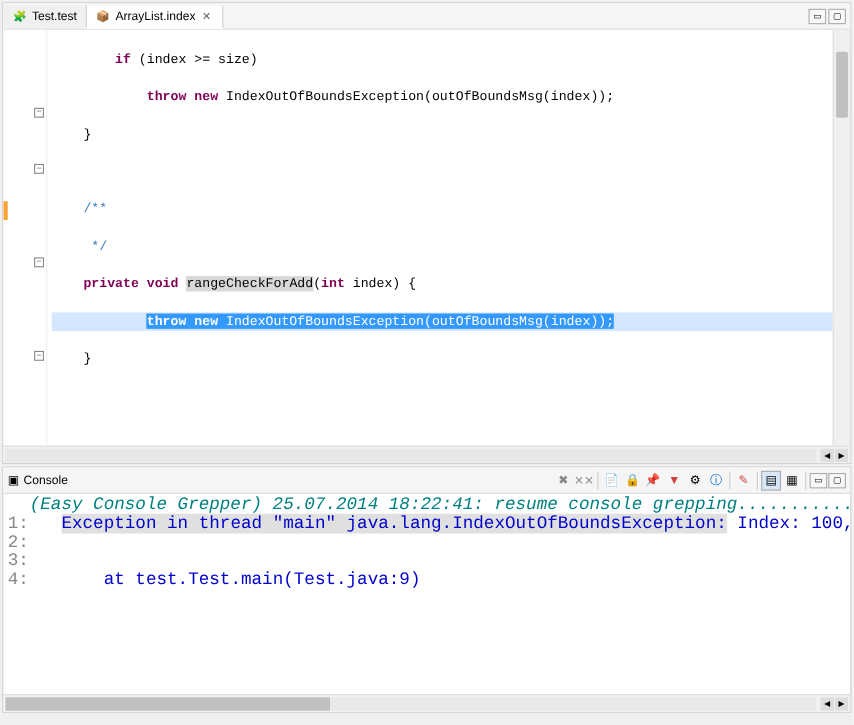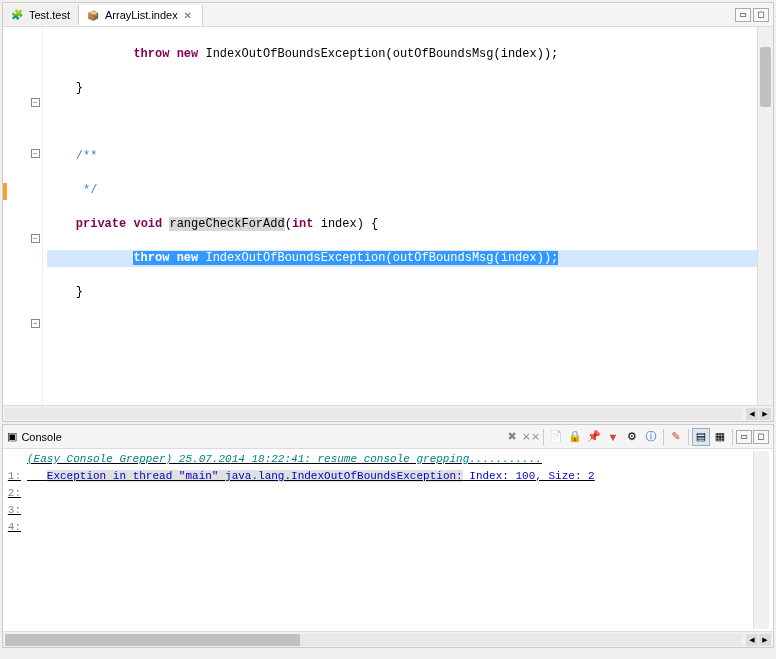--- a/index.html
+++ b/index.html
@@ -31,21 +31,21 @@
 .hscroll-btns { display: flex; gap: 1px; padding: 0 2px; }
 .scroll-btn { width: 12px; height: 12px; background: #ddd; cursor: pointer; display: flex; align-items: center; justify-content: center; font-size: 7px; }
 .console-pane { background: #fff; border: 1px solid #ccc; margin: 2px; height: 224px; display: flex; flex-direction: column; }
 .console-header { display: flex; align-items: center; background: #f5f5f5; border-bottom: 1px solid #ddd; height: 24px; padding-left: 4px; }
 .console-title { font-size: 11px; flex-shrink: 0; display: flex; align-items: center; gap: 4px; }
 .console-toolbar { flex: 1; display: flex; align-items: center; justify-content: flex-end; gap: 1px; padding: 0 4px; }
 .tb-btn { width: 18px; height: 18px; display: flex; align-items: center; justify-content: center; cursor: pointer; border: 1px solid transparent; font-size: 11px; }
 .tb-btn.active { border-color: #aaa; background: #d8e8f8; }
 .tb-sep { width: 1px; height: 16px; background: #ccc; margin: 0 2px; }
 .console-status { padding: 2px 6px; font-size: 11px; color: #333; white-space: nowrap; overflow: hidden; text-overflow: ellipsis; }
-.console-body { flex: 1; font-family: "Consolas", "Courier New", monospace; font-size: 11px; padding: 2px 4px; overflow: hidden; line-height: 17px; display: flex; text-decoration: underline; }
+.console-body { flex: 1; font-family: "Consolas", "Courier New", monospace; font-size: 16px; padding: 2px 4px; overflow: hidden; line-height: 17px; display: flex; }
 .console-lines { flex: 1; }
 .con-line { display: flex; height: 17px; white-space: pre; }
 .con-num { width: 20px; color: #888; text-align: right; padding-right: 6px; flex-shrink: 0; }
 .teal { color: #008080; font-style: italic; }
 .blue { color: #0000cc; }
 .err-hl { background: #e0e0e0; }
 </style>
 </head>
 <body>
 
@@ -68,20 +68,21 @@
   </div>
   <div class="code-area">
     <div class="gutter">
       <div class="fold-marker" style="top:71px">−</div>
       <div class="fold-marker" style="top:122px">−</div>
       <div class="line-marker" style="top:156px"></div>
       <div class="fold-marker" style="top:207px">−</div>
       <div class="fold-marker" style="top:292px">−</div>
     </div>
     <div class="code-lines">
+<div class="code-line"><span>        </span><span class="kw">if</span><span> (index &gt;= size)</span></div>
 <div class="code-line"><span>            </span><span class="kw">throw</span><span class="kw"> new</span><span> IndexOutOfBoundsException(outOfBoundsMsg(index));</span></div>
 <div class="code-line">    }</div>
 <div class="code-line"></div>
 <div class="code-line cm">    /**</div>
 <div class="code-line cm">     */</div>
 <div class="code-line"><span>    </span><span class="kw">private</span><span class="kw"> void</span><span> </span><span class="highlight-word">rangeCheckForAdd</span><span>(</span><span class="kw">int</span><span> index) {</span></div>
 <div class="code-line highlight-line"><span>            </span><span class="selection"><span style="font-weight:bold">throw</span><span> </span><span style="font-weight:bold">new</span><span> IndexOutOfBoundsException(outOfBoundsMsg(index));</span></span></div>
 <div class="code-line">    }</div>
 
 
@@ -133,21 +134,21 @@
       <div class="win-btn">▭</div>
       <div class="win-btn">▢</div>
     </div>
   </div>
   <div class="console-body">
     <div class="console-lines">
       <div class="con-line"><span class="con-num"></span><span class="teal">(Easy Console Grepper) 25.07.2014 18:22:41: resume console grepping...........</span></div>
       <div class="con-line"><span class="con-num">1:</span><span class="blue"><span>   </span><span class="err-hl">Exception in thread "main" java.lang.IndexOutOfBoundsException:</span><span> Index: 100, Size: 2</span></span></div>
       <div class="con-line"><span class="con-num">2:</span></div>
       <div class="con-line"><span class="con-num">3:</span></div>
-      <div class="con-line"><span class="con-num">4:</span></div>
+      <div class="con-line"><span class="con-num">4:</span><span class="blue"><span>       </span><span>at test.Test.main(Test.java:9)</span></span></div>
     </div>
     <div class="vscroll" style="width:16px"></div>
   </div>
   <div class="hscroll">
     <div class="hscroll-track">
         <div style="position:absolute;left:0;width:40%;height:100%;background:#c0c0c0"></div>
       </div>
     <div class="hscroll-btns">
       <div class="scroll-btn">◀</div>
       <div class="scroll-btn">▶</div>

